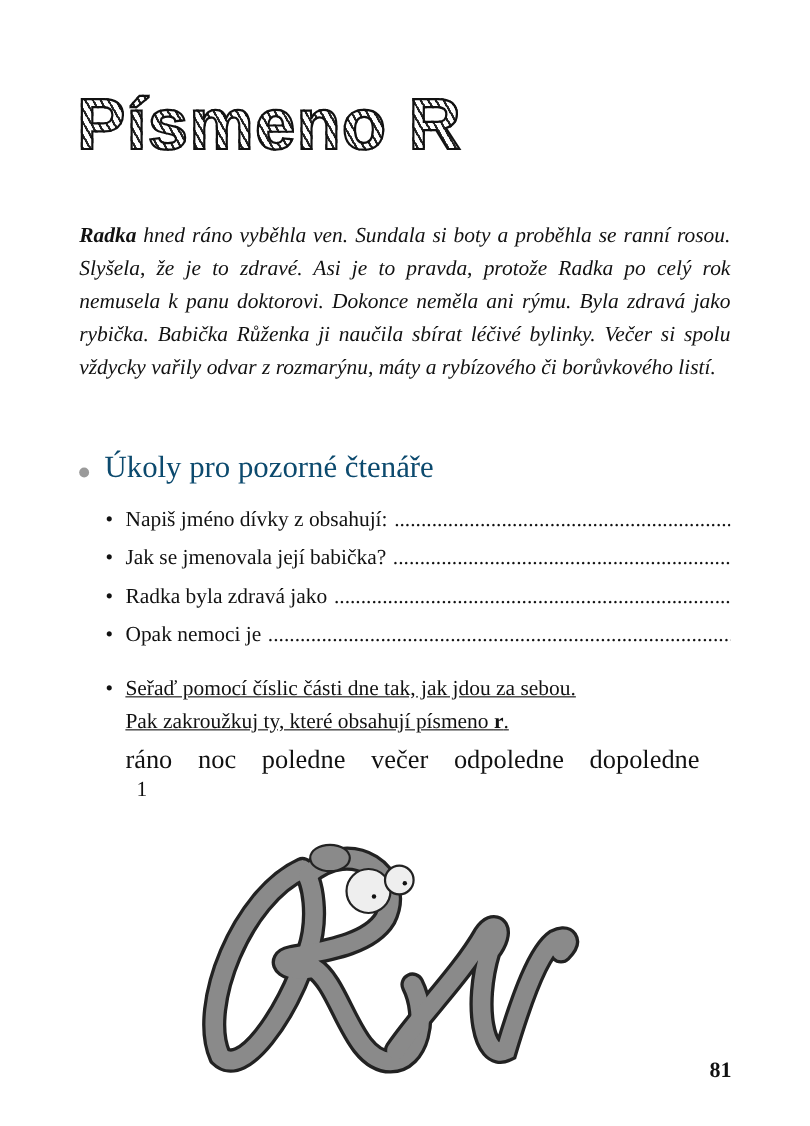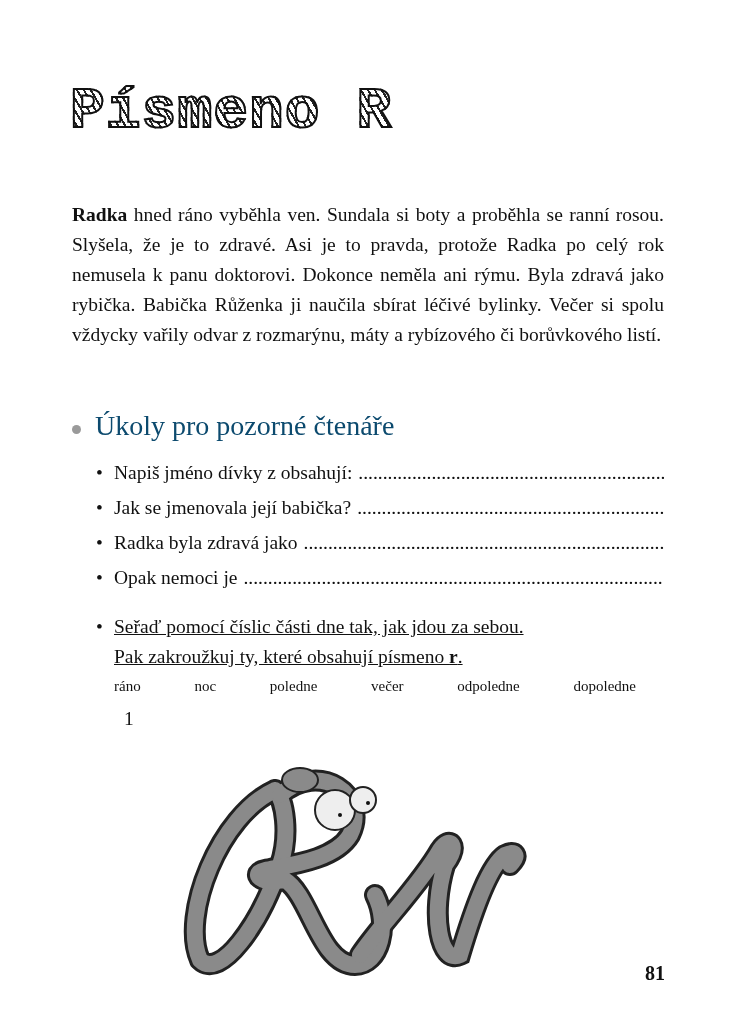--- a/index.html
+++ b/index.html
@@ -2,49 +2,49 @@
 <html><head>
 <meta charset="utf-8">
 <style>
   html, body { margin: 0; padding: 0; }
   body {
     width: 736px; height: 1024px; background: #ffffff; position: relative; overflow: hidden;
     font-family: "Liberation Serif", "DejaVu Serif", serif; color: #111;
   }
   .title {
     position: absolute; left: 70px; top: 72px; margin: 0;
-    font-family: Liberation Mono, monospace;
-    font-size: 58px; font-weight: bold; letter-spacing: 1px;
+    font-family: Liberation Sans, sans-serif;
+    font-size: 66px; font-weight: bold; letter-spacing: 1px;
     color: #ffffff;
     -webkit-text-stroke: 2px #111;
     background: repeating-linear-gradient(60deg, #222 0 2px, #fff 2px 6px);
     -webkit-background-clip: text; background-clip: text;
     -webkit-text-fill-color: transparent;
     line-height: 80px;
     text-align: right;
   }
   .story {
     position: absolute; left: 72px; top: 200px; width: 592px; margin: 0;
-    font-size: 19.5px; line-height: 30px; text-align: justify;
+    font-size: 19.5px; line-height: 30px; text-align: justify; font-style: italic;
   }
   .story b { font-weight: bold; }
   .section-head {
     position: absolute; left: 72px; top: 410px; display: flex; align-items: center;
     color: #0c4a6e; font-size: 28px;
   }
   .section-head .dot {
     width: 9px; height: 9px; border-radius: 50%; background: #9a9a9a; margin-right: 14px; margin-top: 6px;
   }
   .tasks { position: absolute; left: 96px; top: 462px; width: 568px; margin: 0; padding: 0; list-style: none; font-size: 19.5px; }
   .tasks li { display: flex; align-items: baseline; height: 35px; white-space: nowrap; }
   .tasks .bullet { width: 18px; flex: none; }
   .tasks .dots { flex: 1; overflow: hidden; margin-left: 6px; letter-spacing: 0px; }
   .task5 { position: absolute; left: 96px; top: 612px; font-size: 19.5px; line-height: 30px; text-decoration: underline; }
   .task5 .l2 { padding-left: 18px; }
-  .words { position: absolute; left: 114px; top: 678px; width: 522px; display: flex; justify-content: space-between; font-size: 15px; }
+  .words { position: absolute; left: 114px; top: 678px; width: 522px; display: flex; justify-content: space-between; font-size: 24px; }
   .num { position: absolute; left: 124px; top: 708px; font-size: 19.5px; }
   .page-num { position: absolute; left: 645px; top: 962px; font-size: 20px; font-weight: bold; }
   .illus { position: absolute; left: 180px; top: 755px; }
 </style>
 </head>
 <body>
 
 <h1 class="title">Písmeno R</h1>
 
 <p class="story"><b>Radka</b><span> hned ráno vyběhla ven. Sundala si boty a proběhla se ranní rosou. Slyšela, že je to zdravé. Asi je to pravda, protože Radka po celý rok nemusela k panu doktorovi. Dokonce neměla ani rýmu. Byla zdravá jako rybička. Babička Růženka ji naučila sbírat léčivé bylinky. Večer si spolu vždycky vařily odvar z rozmarýnu, máty a rybízového či borůvkového listí.</span></p>

